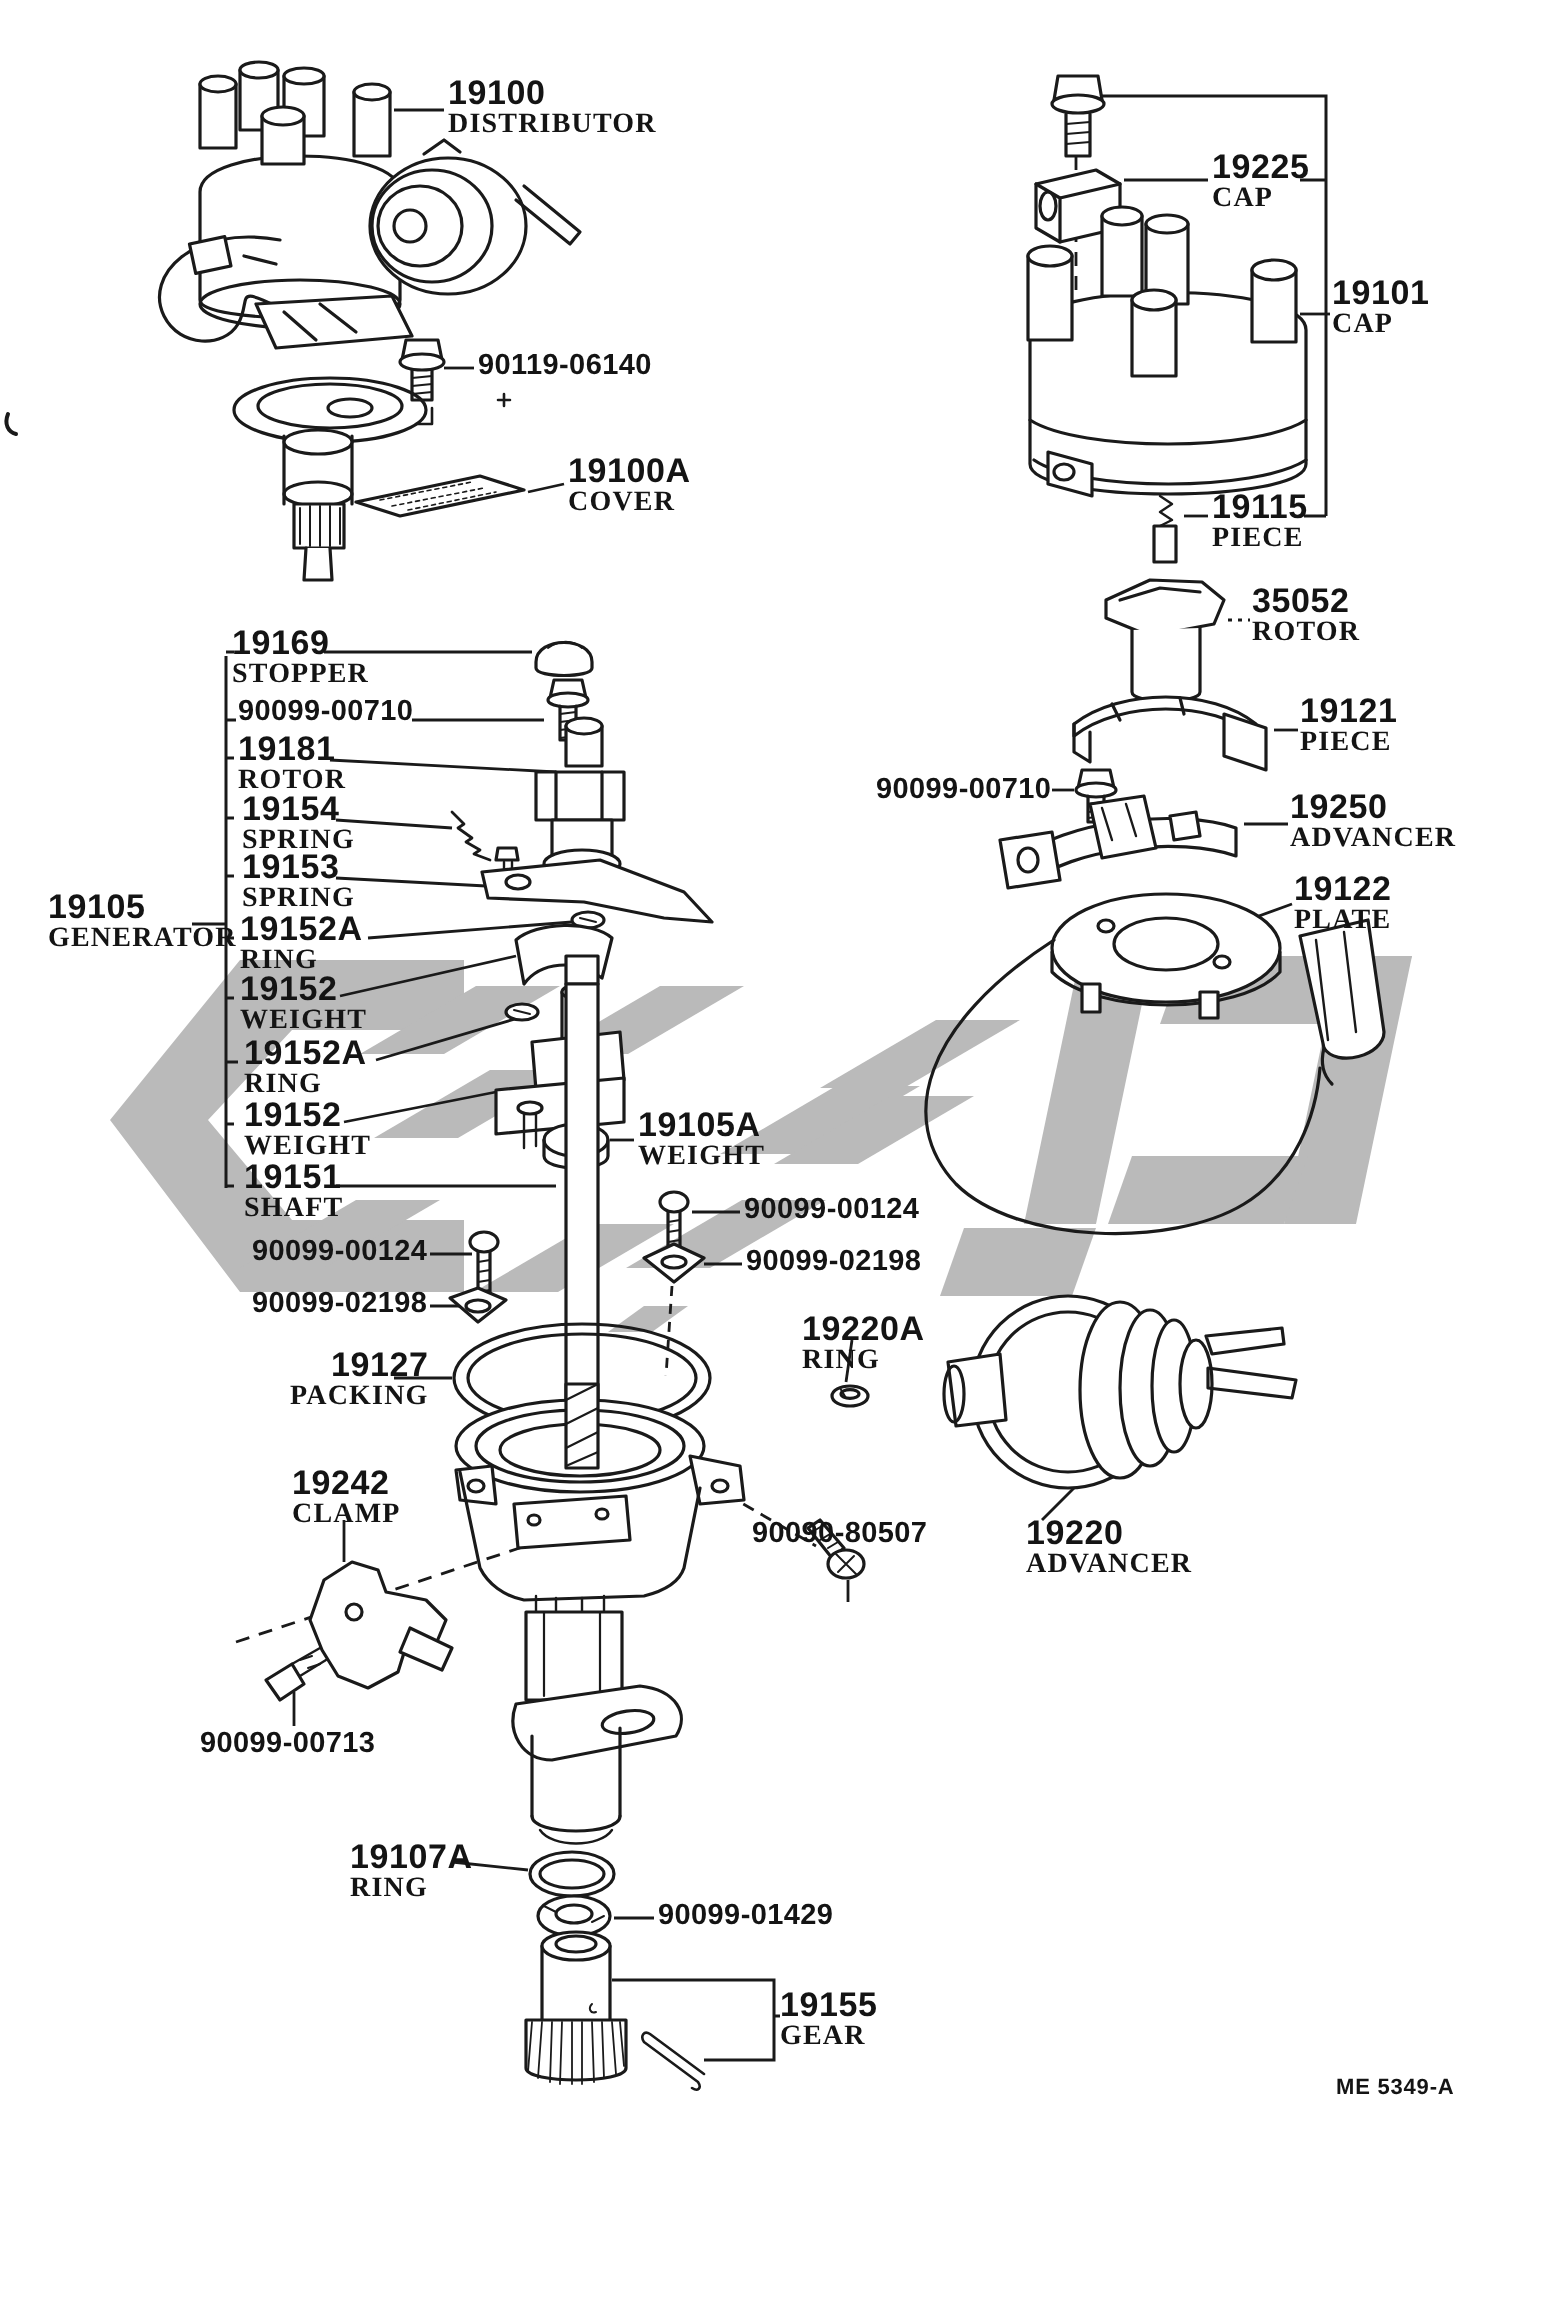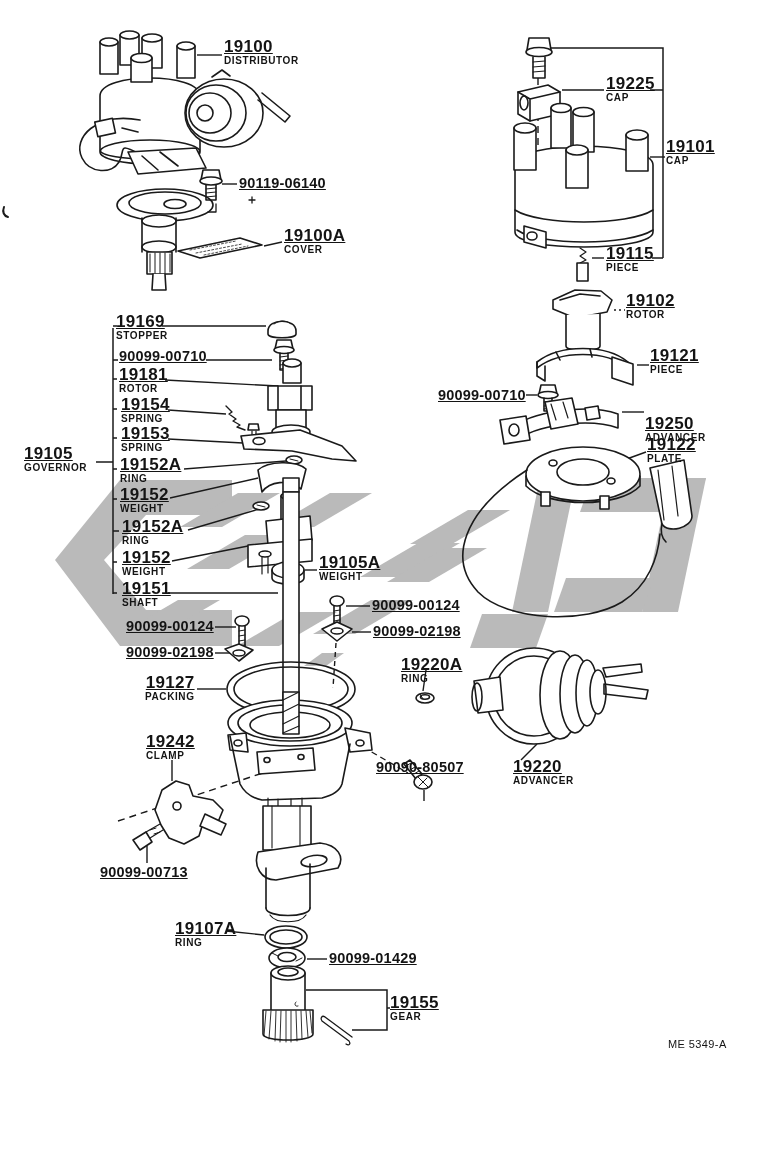--- a/index.html
+++ b/index.html
@@ -1,23 +1,23 @@
 <!DOCTYPE html>
 <html><head>
 <meta charset="utf-8">
 <style>
   html,body{margin:0;padding:0;background:#9a9a9a;}
   #page{position:relative;width:776px;height:1152px;background:#ffffff;overflow:hidden;
         font-family:"Liberation Sans","DejaVu Sans",sans-serif;color:#111;}
   #art{position:absolute;left:0;top:0;}
   .part-label{position:absolute;line-height:1.02;white-space:nowrap;color:#141414;}
-  .part-label .num{display:block;font-size:17px;font-weight:700;letter-spacing:.3px;text-decoration:underline;}
-  .part-label .sub{display:block;font-size:10px;font-weight:700;letter-spacing:.6px;margin-top:1px;}
+  .part-label .num{display:block;font-size:17px;font-weight:700;letter-spacing:.3px;}
+  .part-label .sub{display:block;font-size:14px;font-weight:700;letter-spacing:.6px;margin-top:1px;font-family:Liberation Serif, serif;}
   .part-label.pn .num{font-size:14.5px;letter-spacing:.2px;}
-  #doc-code{position:absolute;left:668px;top:1038px;font-size:11px;font-weight:400;letter-spacing:.4px;color:#141414;}
+  #doc-code{position:absolute;left:668px;top:1038px;font-size:11px;font-weight:700;letter-spacing:.4px;color:#141414;}
 </style>
 </head>
 <body>
 
 <div id="page">
 
 <svg id="art" width="776" height="1152" viewBox="0 0 776 1152">
 
   <g fill="#bababa" stroke="none">
     <polygon points="232,480 120,480 55,560 120,646 232,646 232,610 146,610 104,560 146,515 232,515"></polygon>
@@ -410,31 +410,31 @@
     </div>
     <div class="part-label" style="left: 666px; top: 138px;">
       <span class="num">19101</span>
       <span class="sub">CAP</span>
     </div>
     <div class="part-label" style="left: 606px; top: 245px;">
       <span class="num">19115</span>
       <span class="sub">PIECE</span>
     </div>
     <div class="part-label" style="left: 626px; top: 292px;">
-      <span class="num">19102</span>
+      <span class="num">35052</span>
       <span class="sub">ROTOR</span>
     </div>
     <div class="part-label" style="left: 650px; top: 347px;">
       <span class="num">19121</span>
       <span class="sub">PIECE</span>
     </div>
     <div class="part-label pn" style="left: 438px; top: 388px;">
       <span class="num">90099-00710</span>
     </div>
-    <div class="part-label" style="left: 645px; top: 395px; margin-top: 20px;">
+    <div class="part-label" style="left: 645px; top: 395px;">
       <span class="num">19250</span>
       <span class="sub">ADVANCER</span>
     </div>
     <div class="part-label" style="left: 647px; top: 436px;">
       <span class="num">19122</span>
       <span class="sub">PLATE</span>
     </div>
     <div class="part-label" style="left: 116px; top: 313px;">
       <span class="num">19169</span>
       <span class="sub">STOPPER</span>
@@ -449,21 +449,21 @@
     <div class="part-label" style="left: 121px; top: 396px;">
       <span class="num">19154</span>
       <span class="sub">SPRING</span>
     </div>
     <div class="part-label" style="left: 121px; top: 425px;">
       <span class="num">19153</span>
       <span class="sub">SPRING</span>
     </div>
     <div class="part-label" style="left: 24px; top: 445px;">
       <span class="num">19105</span>
-      <span class="sub">GOVERNOR</span>
+      <span class="sub">GENERATOR</span>
     </div>
     <div class="part-label" style="left: 120px; top: 456px;">
       <span class="num">19152A</span>
       <span class="sub">RING</span>
     </div>
     <div class="part-label" style="left: 120px; top: 486px;">
       <span class="num">19152</span>
       <span class="sub">WEIGHT</span>
     </div>
     <div class="part-label" style="left: 122px; top: 518px;">

